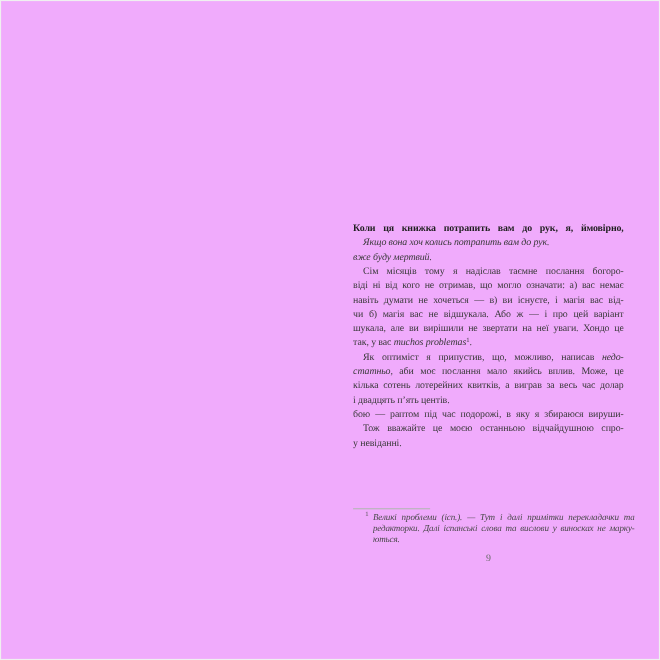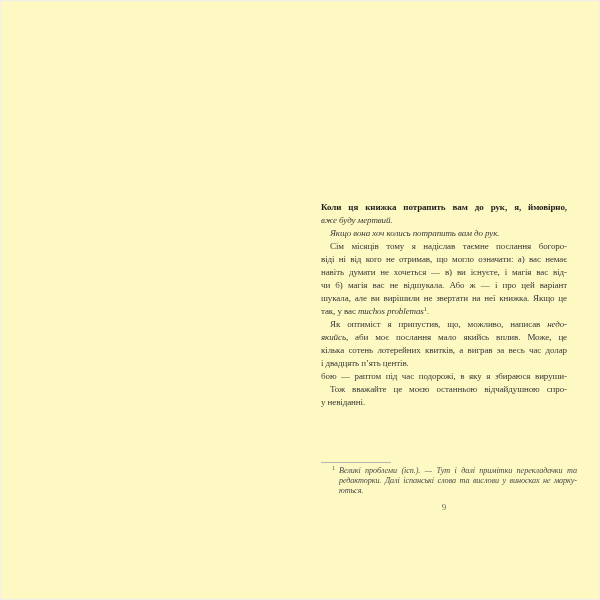--- a/index.html
+++ b/index.html
@@ -5,21 +5,21 @@
   html, body { margin: 0; padding: 0; }
   body {
     width: 600px; height: 600px;
     background: #ffffff;
     position: relative;
     overflow: hidden;
     font-family: "Liberation Serif", "DejaVu Serif", serif;
   }
   .page {
     position: absolute; inset: 0;
-    background: #fef9c3;
+    background: #f0abfc;
     border: 1px solid #f0f0f0;
     box-sizing: border-box;
   }
   .text-block {
     position: absolute;
     left: 320px; top: 200px; width: 246px;
     color: #383838;
   }
   .line {
     height: 13px;
@@ -76,30 +76,30 @@
     font-size: 9px;
     color: #6b6b6b;
   }
 </style>
 </head>
 <body>
 
 <div class="page">
   <div class="text-block">
       <div class="line j"><span class="b">Коли ця книжка потрапить вам до рук, я, ймовірно,</span></div>
+      <div class="line ind"><span class="i">Якщо вона хоч колись потрапить вам до рук.</span></div>
       <div class="line"><span class="i">вже буду мертвий.</span></div>
-      <div class="line ind"><span class="i">Якщо вона хоч колись потрапить вам до рук.</span></div>
       <div class="line j ind"><span>Сім місяців тому я надіслав таємне послання богоро-</span></div>
       <div class="line j"><span>віді ні від кого не отримав, що могло означати: а) вас немає</span></div>
       <div class="line j"><span>навіть думати не хочеться — в) ви існуєте, і магія вас від-</span></div>
       <div class="line j"><span>чи б) магія вас не відшукала. Або ж — і про цей варіант</span></div>
-      <div class="line j"><span>шукала, але ви вирішили не звертати на неї книжка. Якщо це</span></div>
+      <div class="line j"><span>шукала, але ви вирішили не звертати на неї уваги. Хондо це</span></div>
       <div class="line"><span>так, у вас </span><span class="i">muchos problemas</span><span class="sup">1</span><span>.</span></div>
       <div class="line j ind"><span>Як оптиміст я припустив, що, можливо, написав </span><span class="i">недо-</span></div>
-      <div class="line j"><span class="i">якийсь</span><span>, аби моє послання мало якийсь вплив. Може, це</span></div>
+      <div class="line j"><span class="i">статньо</span><span>, аби моє послання мало якийсь вплив. Може, це</span></div>
       <div class="line j"><span>кілька сотень лотерейних квитків, а виграв за весь час долар</span></div>
       <div class="line"><span>і двадцять п’ять центів.</span></div>
       <div class="line j"><span>бою — раптом під час подорожі, в яку я збираюся вируши-</span></div>
       <div class="line j ind"><span>Тож вважайте це моєю останньою відчайдушною спро-</span></div>
       <div class="line"><span>у невіданні.</span></div>
     </div>
   <div class="fn-rule"></div>
   <div class="footnote">
     <div class="fn-inner">
       <span class="fn-marker">1</span>

